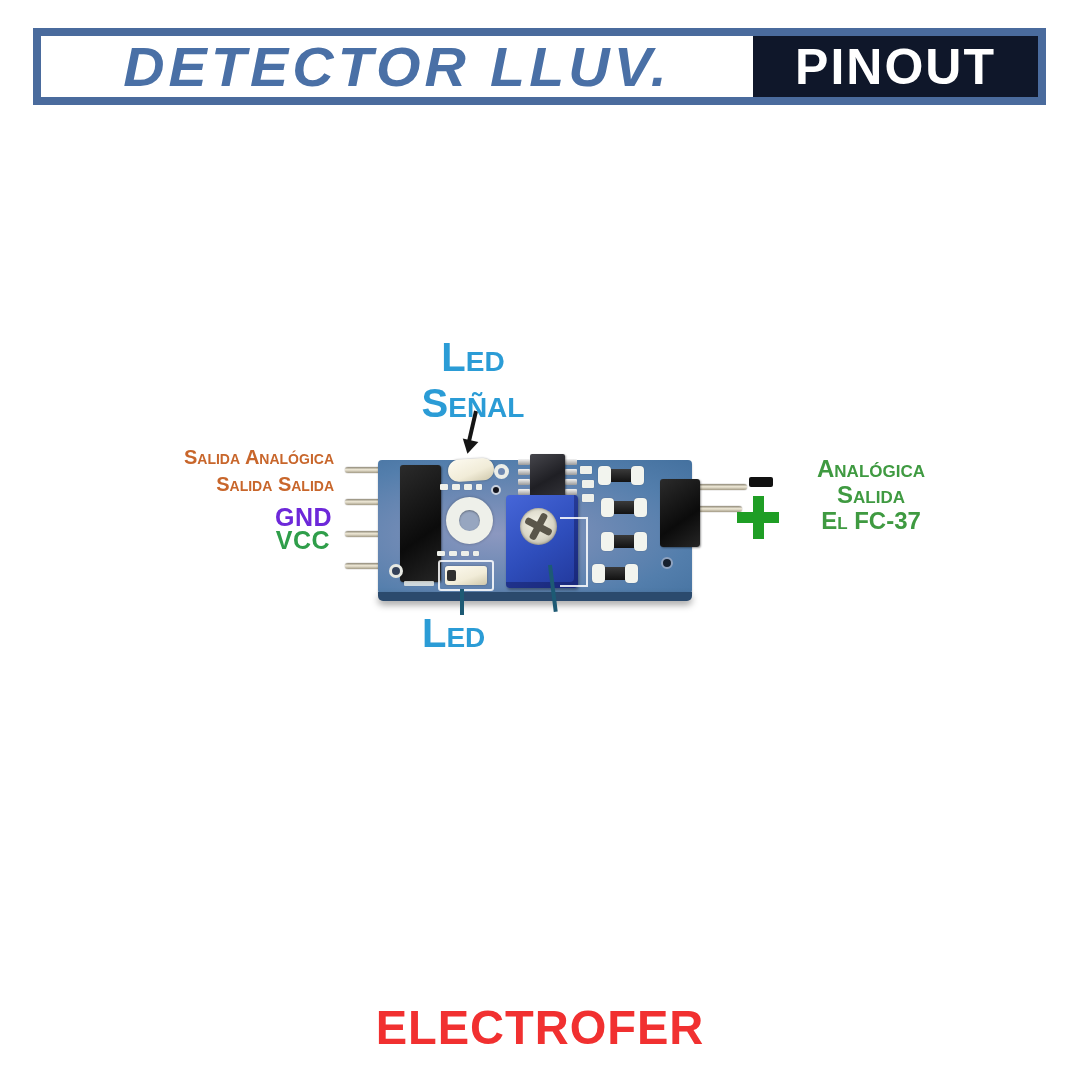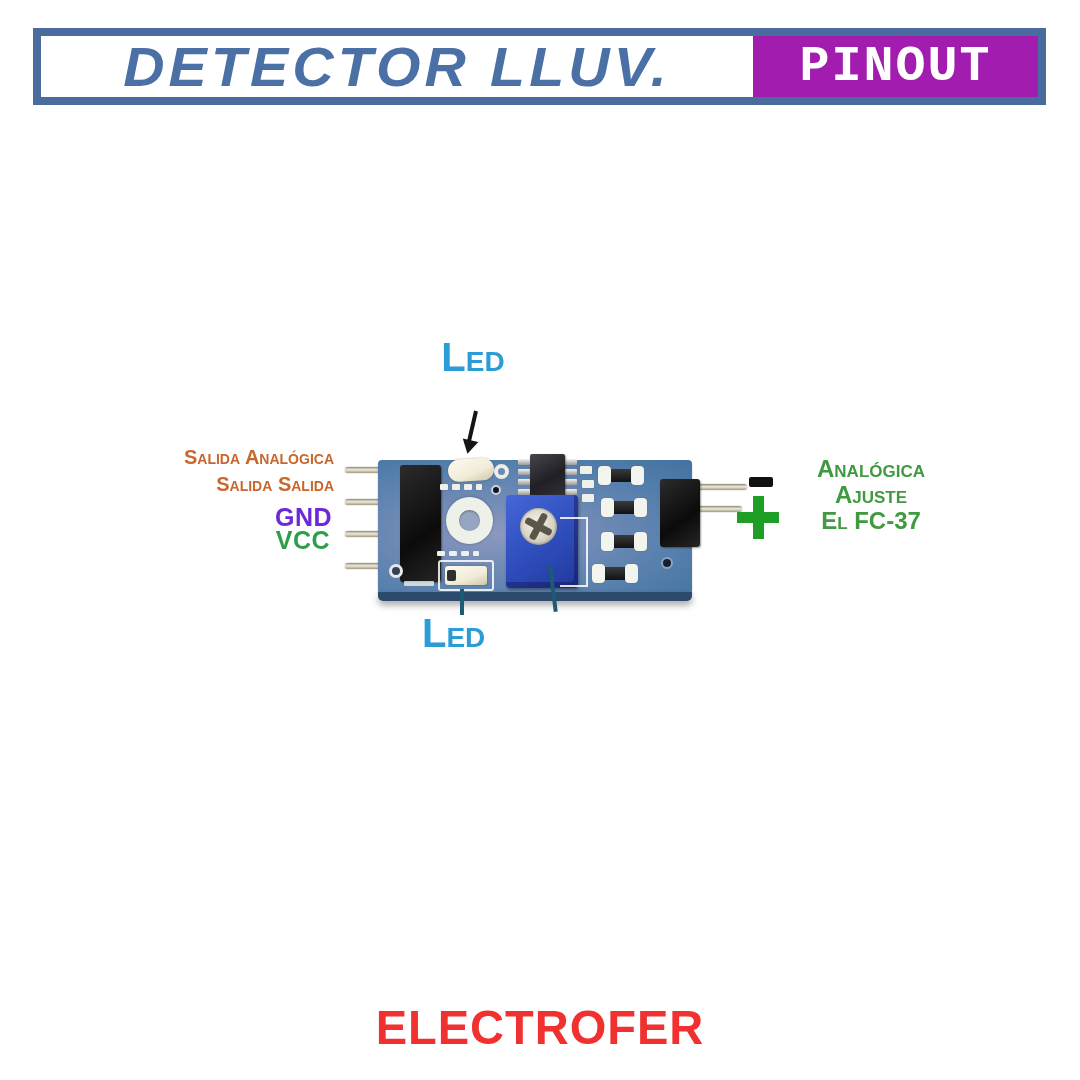--- a/index.html
+++ b/index.html
@@ -6,22 +6,22 @@
             font-family:"Liberation Sans", sans-serif;}
   .canvas{position:relative;width:1080px;height:1080px;background:#ffffff;}
   .abs{position:absolute;}
 
   
   .header-frame{left:33px;top:28px;width:1013px;height:77px;border:8px solid #4a6b9d;
                 background:#ffffff;box-sizing:border-box;display:flex;}
   .header-title{flex:1;display:flex;align-items:center;justify-content:center;
                 color:#4a70a6;font-weight:bold;font-style:italic;font-size:55px;
                 letter-spacing:4px;white-space:nowrap;transform:scaleX(1.04);}
-  .header-badge{width:285px;background:#a21caf;display:flex;align-items:center;justify-content:center;
-                color:#ffffff;font-weight:bold;font-size:50px;letter-spacing:2px;font-family:Liberation Mono, monospace;}
+  .header-badge{width:285px;background:#0f172a;display:flex;align-items:center;justify-content:center;
+                color:#ffffff;font-weight:bold;font-size:50px;letter-spacing:2px;}
 
   
   .pcb{left:378px;top:460px;width:314px;height:134px;border-radius:4px;
        background:radial-gradient(ellipse at 38% 55%, #8c98c0 0%, #6d89b4 38%, #537eac 70%, #44719f 100%);
        box-shadow:0 2px 2px rgba(0,0,0,.25);}
   .pcb-side{left:378px;top:592px;width:314px;height:9px;background:#2b4a6d;
             border-radius:0 0 5px 5px;box-shadow:0 4px 7px rgba(0,0,0,.35);}
 
   .pin{height:6px;border-radius:3px;
        background:linear-gradient(#8e8877 0%, #f0ead8 45%, #a39b86 100%);
@@ -164,34 +164,35 @@
   <div class="abs dash" style="left:473px;top:551px;width:6px;height:5px;"></div>
   <div class="abs dash" style="left:404px;top:581px;width:30px;height:5px;opacity:.8;"></div>
 
   <div class="abs arrow-line" style="left:474px;top:411px;height:34px;transform:rotate(13deg);"></div>
   <div class="abs arrow-head" style="left:461px;top:440px;transform:rotate(13deg);"></div>
   <div class="abs leader" style="left:460px;top:589px;width:4px;height:26px;"></div>
   <div class="abs leader" style="left:548px;top:565px;width:4px;height:47px;transform:rotate(-7deg);transform-origin:top center;"></div>
 
   <div class="abs cap lbl-blue center" style="left:378px;top:334px;width:190px;">
     <div>Led</div>
+    <div>Señal</div>
   </div>
 
   <div class="abs cap lbl-orange right-align" style="right:746px;top:446px;">Salida Analógica</div>
   <div class="abs cap lbl-orange right-align" style="right:746px;top:473px;">Salida Salida</div>
   <div class="abs lbl-gnd right-align" style="right:748px;top:503px;">GND</div>
   <div class="abs lbl-vcc right-align" style="right:750px;top:526px;">VCC</div>
 
   <div class="abs minus-bar"></div>
   <div class="abs plus-h"></div>
   <div class="abs plus-v"></div>
 
   <div class="abs cap lbl-green" style="left:806px;top:456px;width:130px;">
     <div>Analógica</div>
-    <div>Ajuste</div>
+    <div>Salida</div>
     <div>El FC-37</div>
   </div>
 
   <div class="abs cap lbl-blue" style="left:422px;top:610px;">Led</div>
 
 
   <div class="abs brand">ELECTROFER</div>
 
 </div>
 

